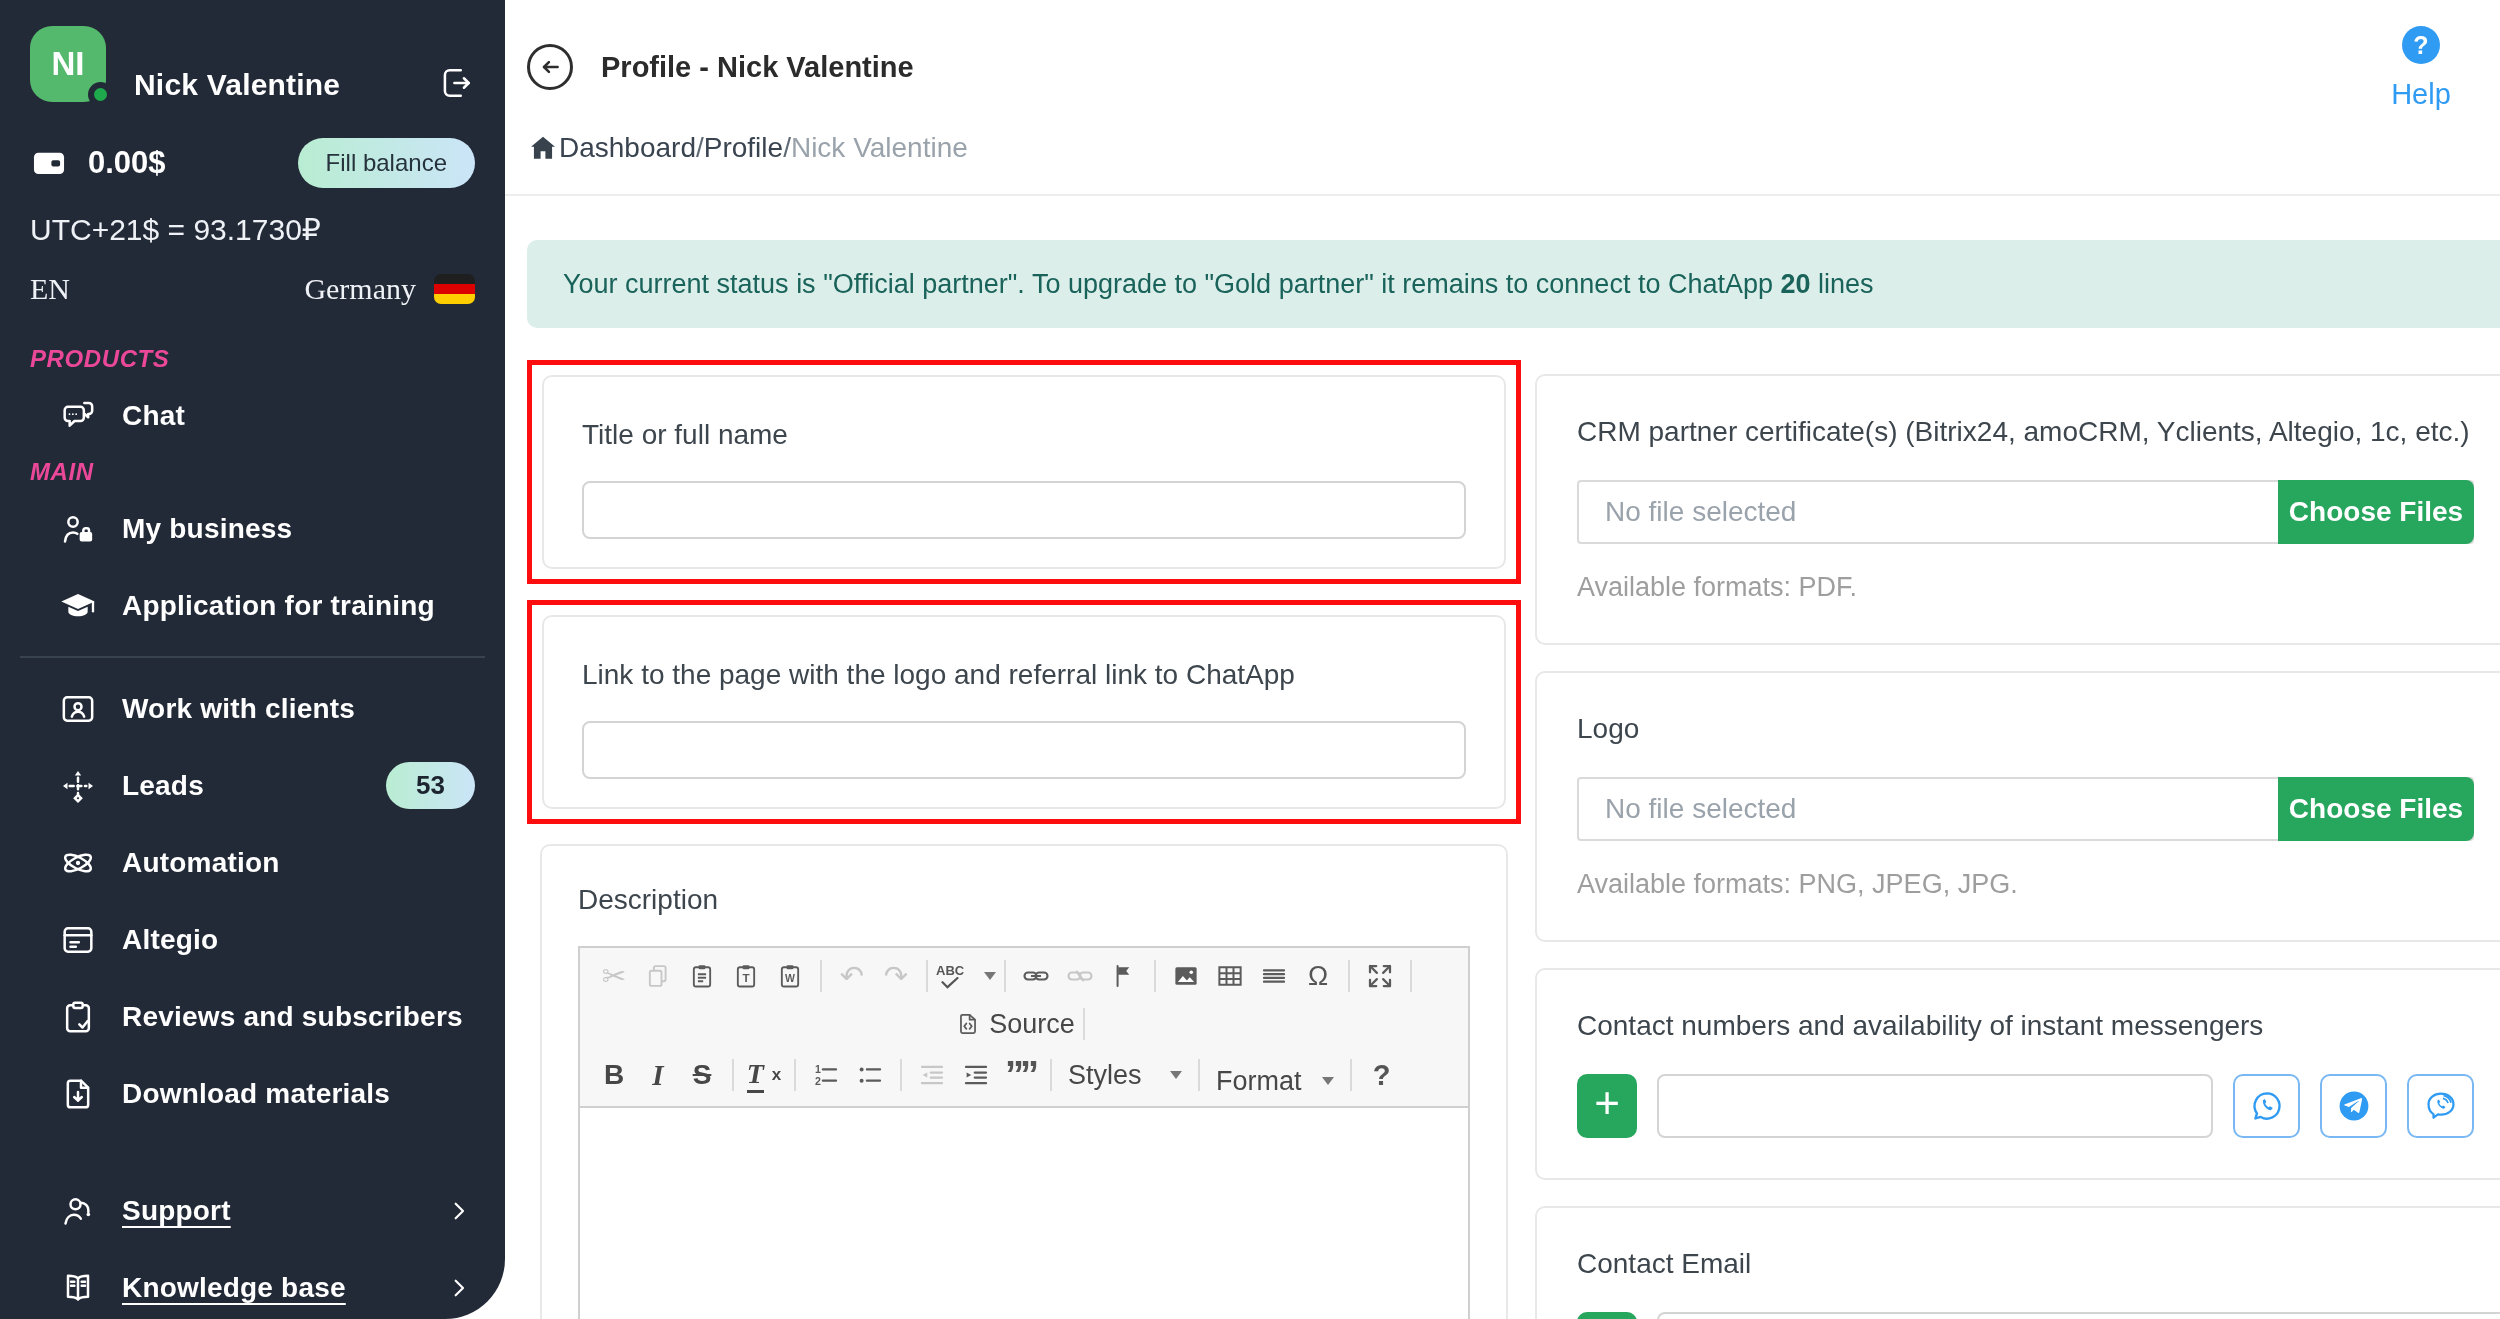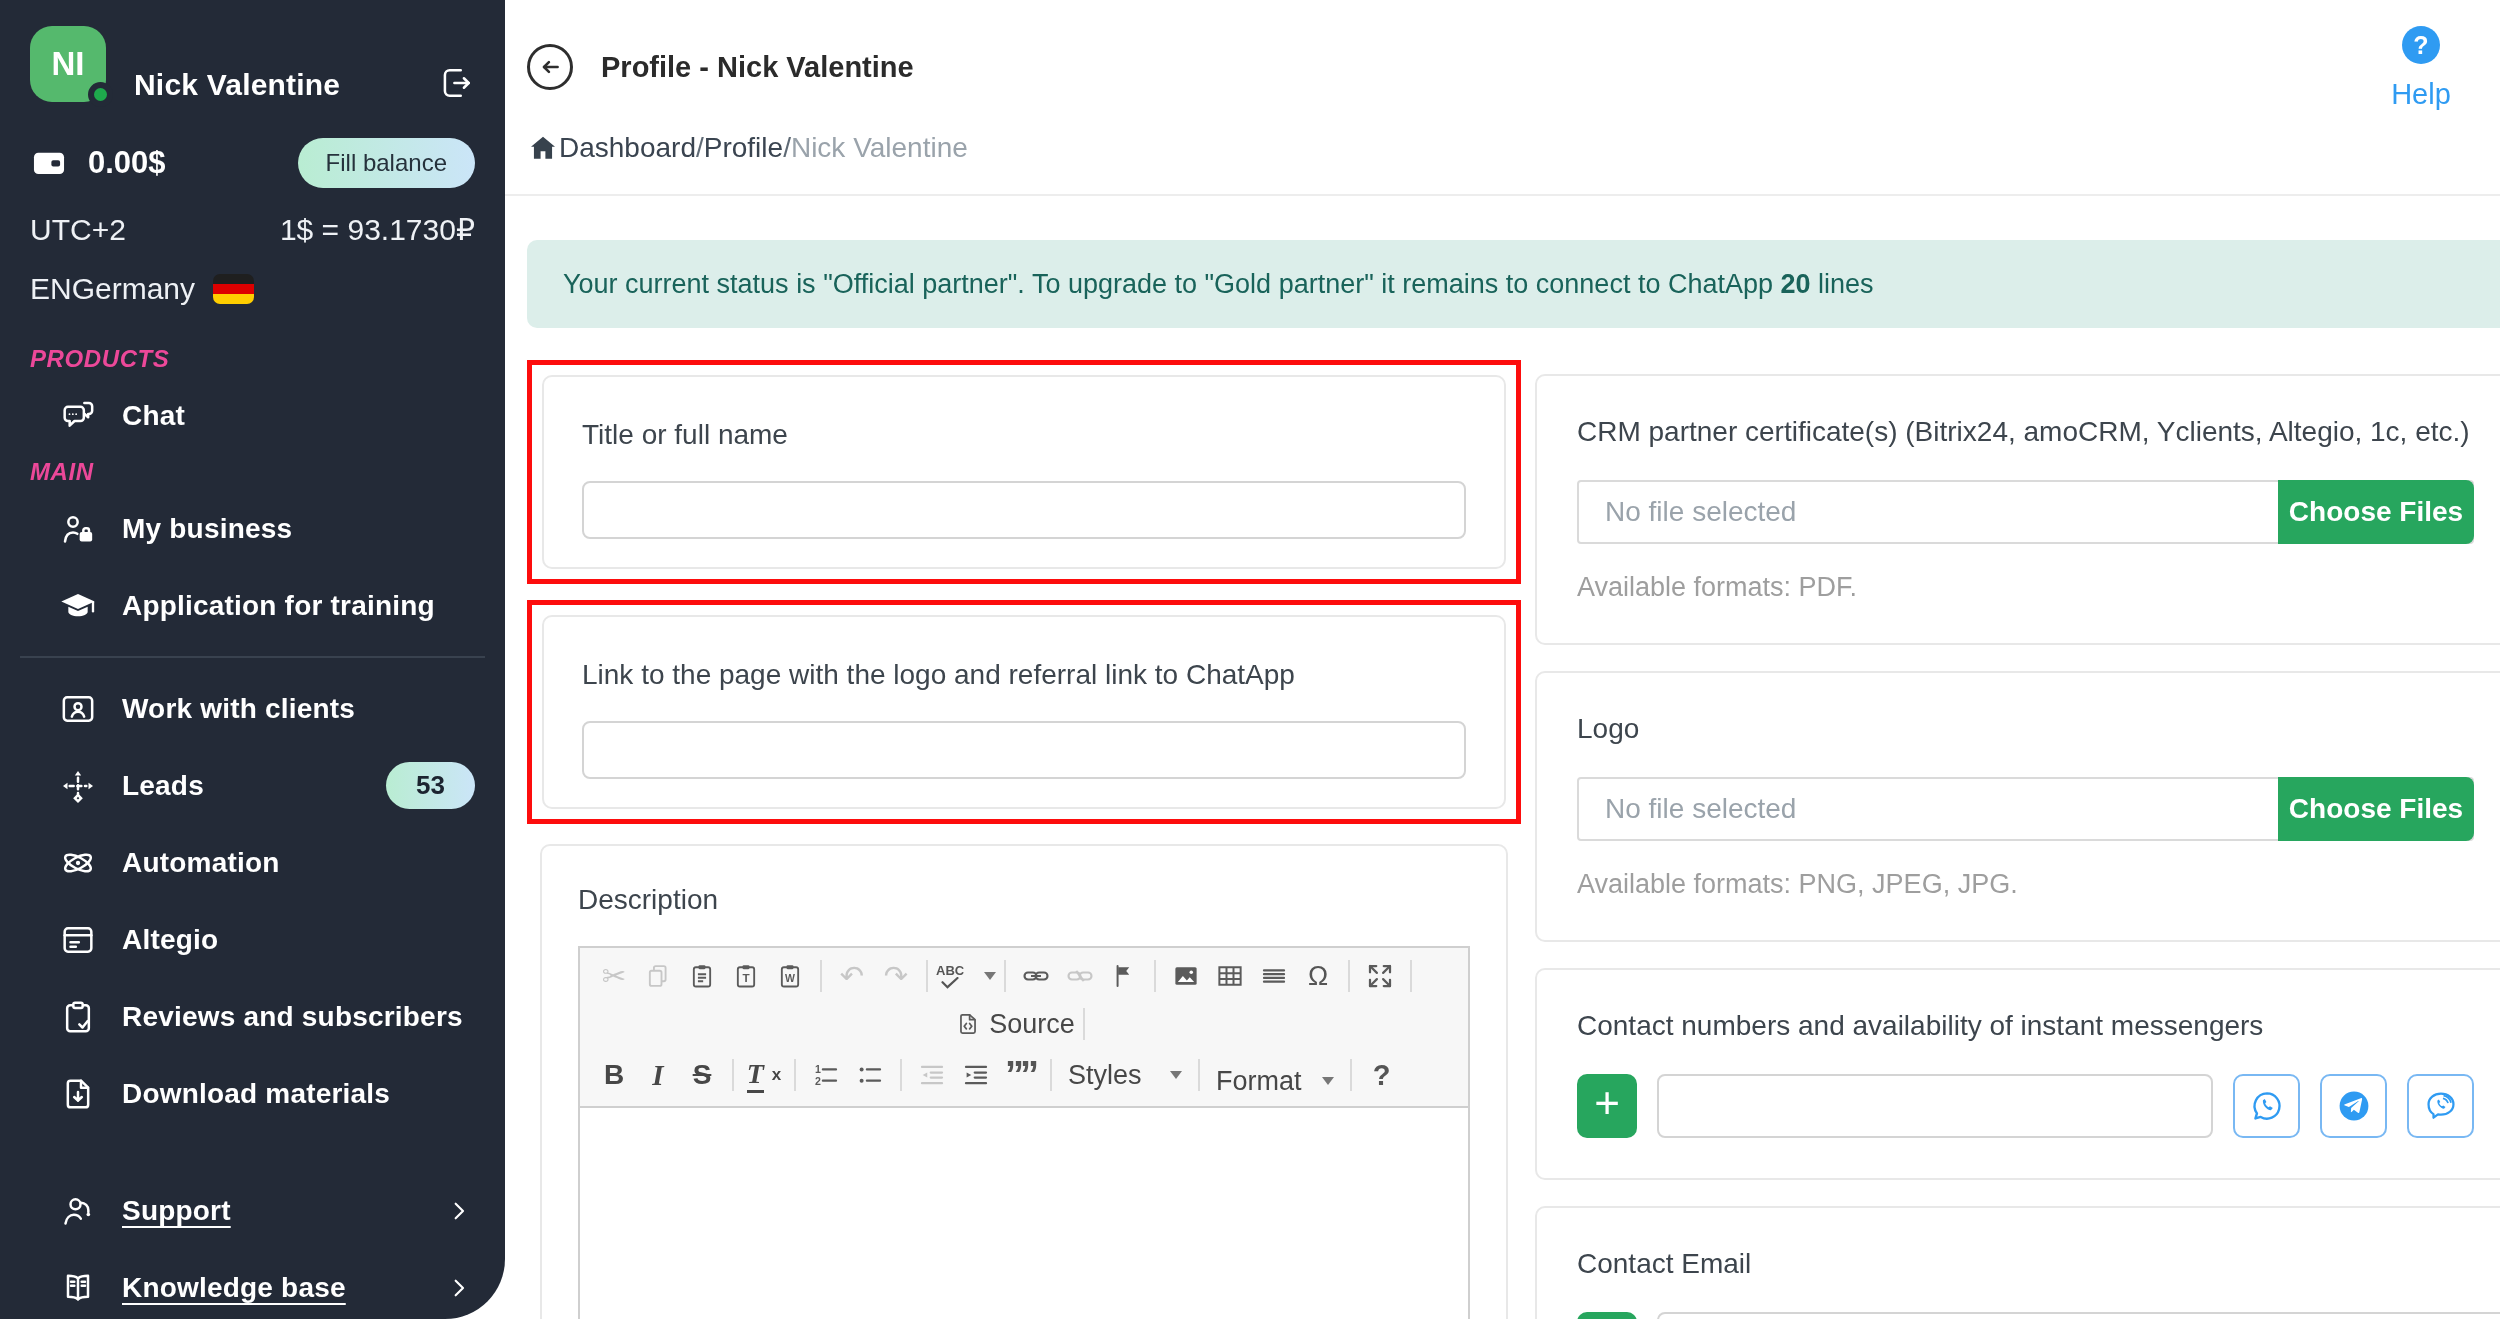--- a/index.html
+++ b/index.html
@@ -15,22 +15,22 @@
           justify-content:center;font-size:33px;font-weight:700;color:#fff;position:relative;}
   .status-dot{position:absolute;right:-7px;bottom:-5px;width:25px;height:25px;border-radius:50%;
               background:#1ea94c;border:6px solid #232a37;}
   .uname{margin-left:28px;font-size:30px;font-weight:700;letter-spacing:.2px;}
   .logout{margin-left:auto;display:flex;}
   .balance-row{margin-top:36px;height:50px;}
   .bal-amount{font-size:31px;font-weight:600;margin-left:20px;}
   .fill-btn{margin-left:auto;padding:11px 28px;border-radius:999px;font-size:24px;color:#26323c;
             background:linear-gradient(90deg,#b9edd2,#cbe5f8);border:none;cursor:pointer;
             font-family:inherit;font-weight:500;}
-  .utc-row{margin-top:24px;justify-content:space-between;font-size:30px;color:#eef1f5;}
-  .lang-row{margin-top:22px;justify-content:flex-start;font-size:30px;color:#eef1f5;height:40px;}
+  .utc-row{margin-top:24px;font-size:30px;color:#eef1f5;}
+  .lang-row{margin-top:22px;justify-content:space-between;font-size:30px;color:#eef1f5;height:40px;font-family:Liberation Serif, serif;}
   .lang-right{display:flex;align-items:center;gap:18px;}
   .flag{width:41px;height:30px;border-radius:7px;overflow:hidden;display:flex;flex-direction:column;}
   .flag div{flex:1;}
   .f-black{background:#1f1f1f;}.f-red{background:#dd0000;}.f-gold{background:#ffce00;}
   .shead{padding:0 30px;margin-top:36px;margin-bottom:4px;font-size:24px;font-weight:700;
          color:#ec4899;letter-spacing:.6px;font-style:italic;}
   .mitem{display:flex;align-items:center;height:77px;padding:0 30px 0 56px;cursor:pointer;}
   .micon{width:44px;min-width:44px;display:flex;justify-content:center;}
   .mlabel{margin-left:22px;font-size:28px;font-weight:600;letter-spacing:.2px;}
   .mlabel.u{text-decoration:underline;text-underline-offset:6px;}

